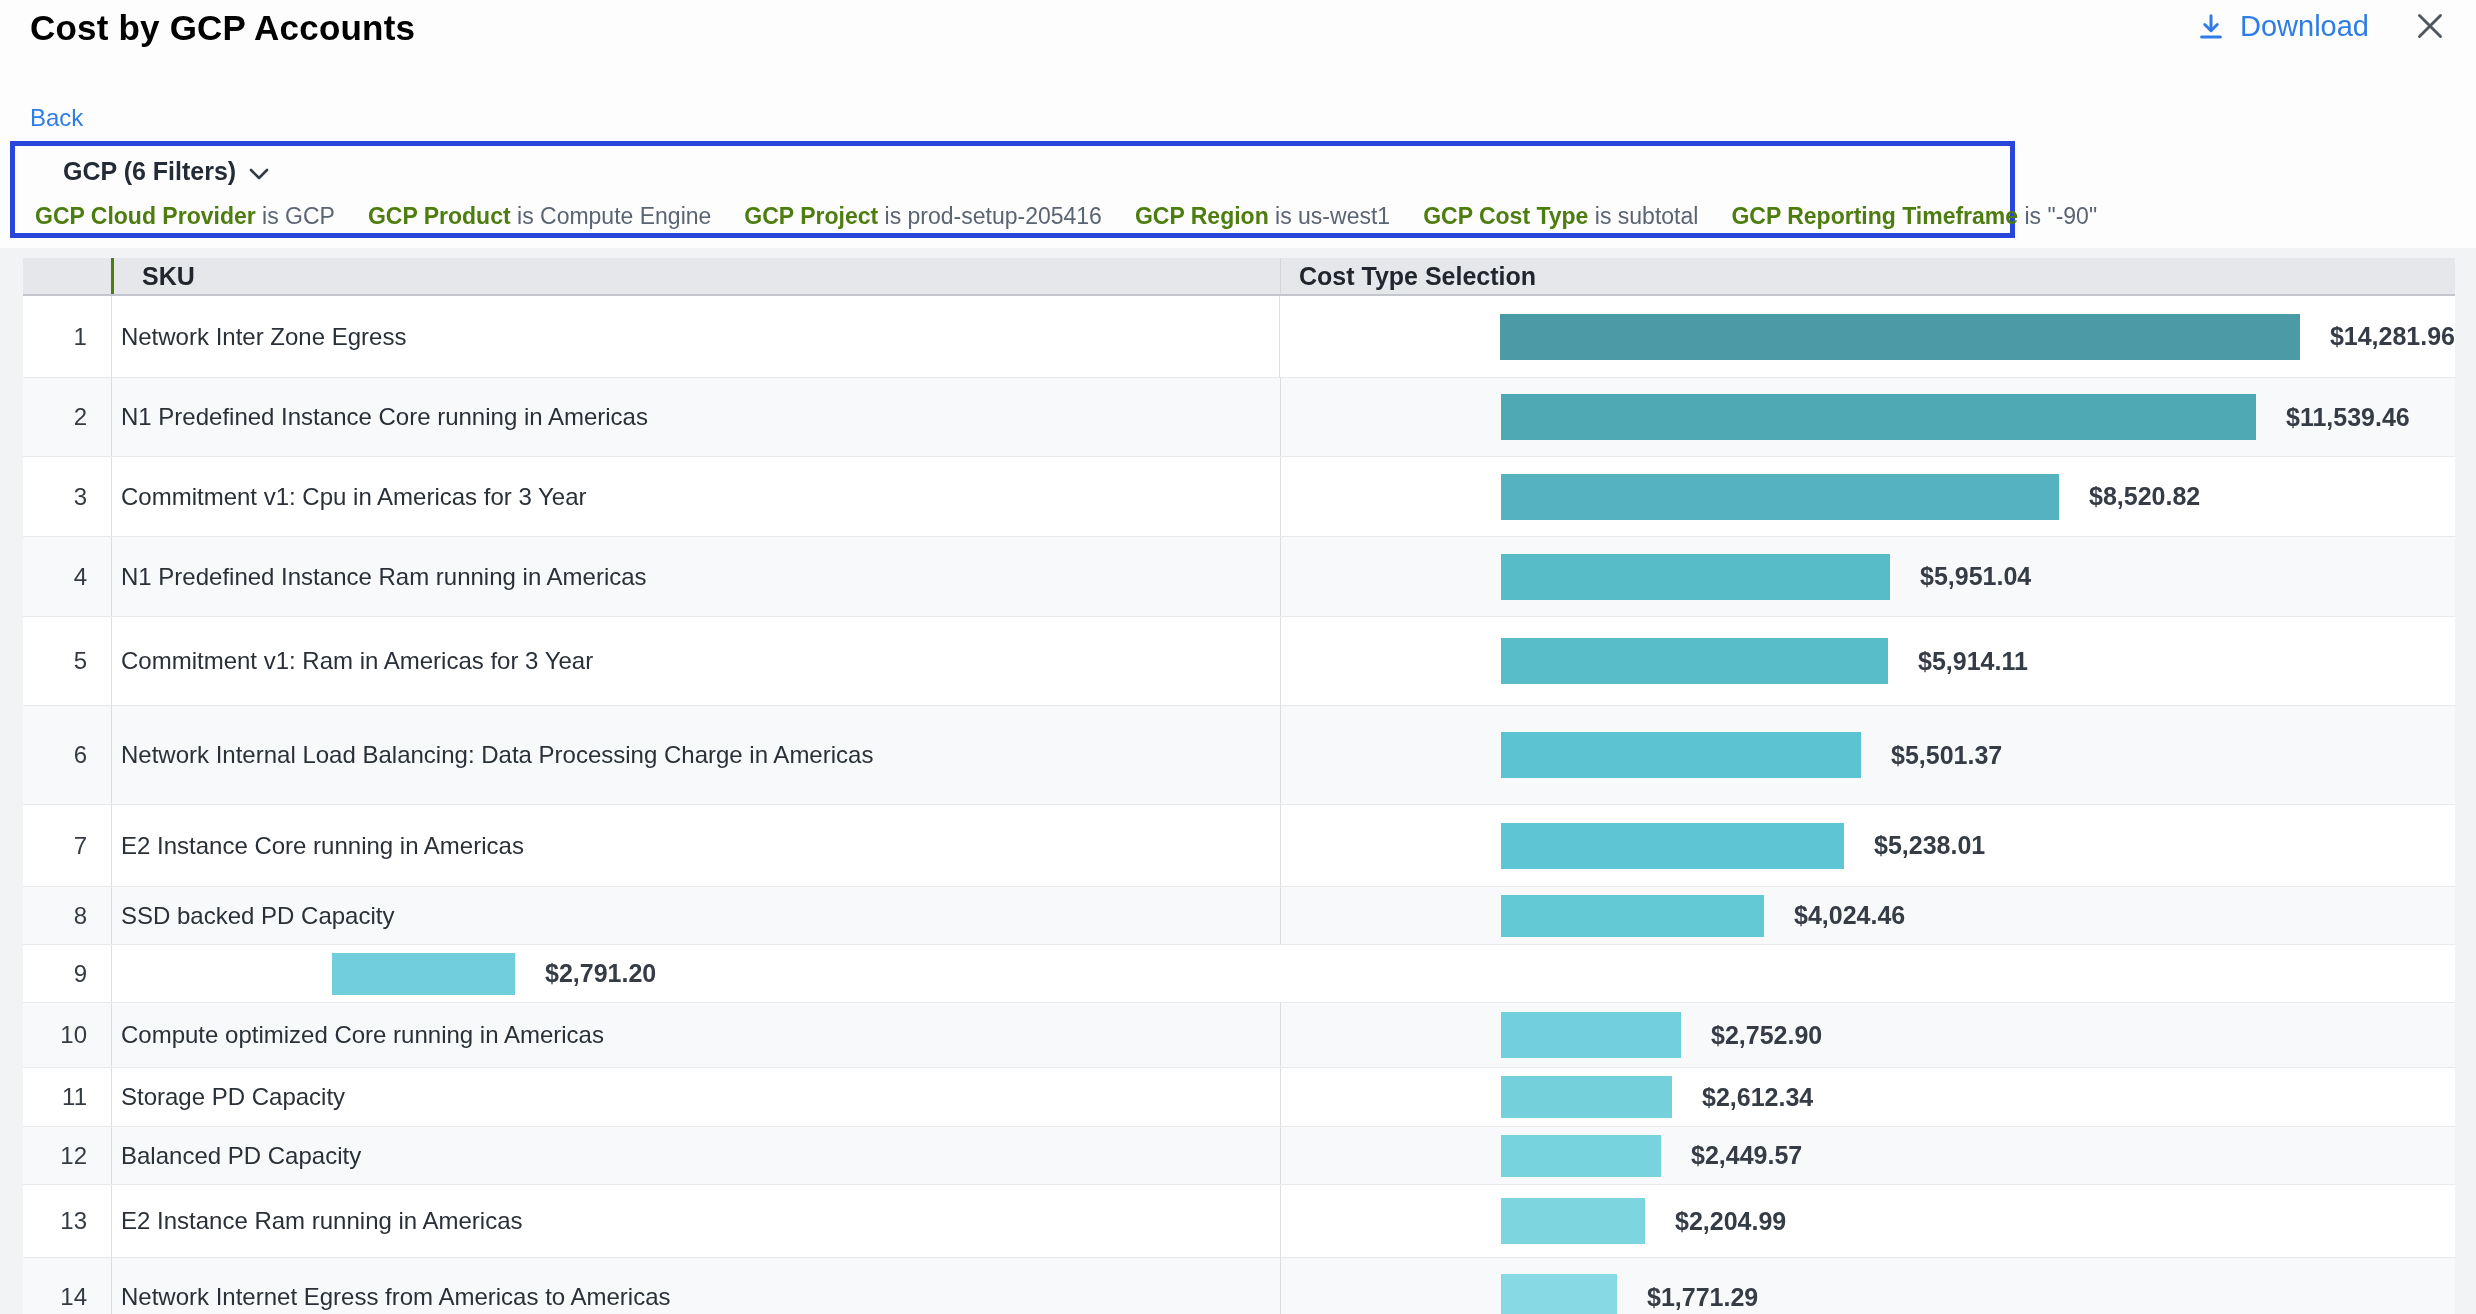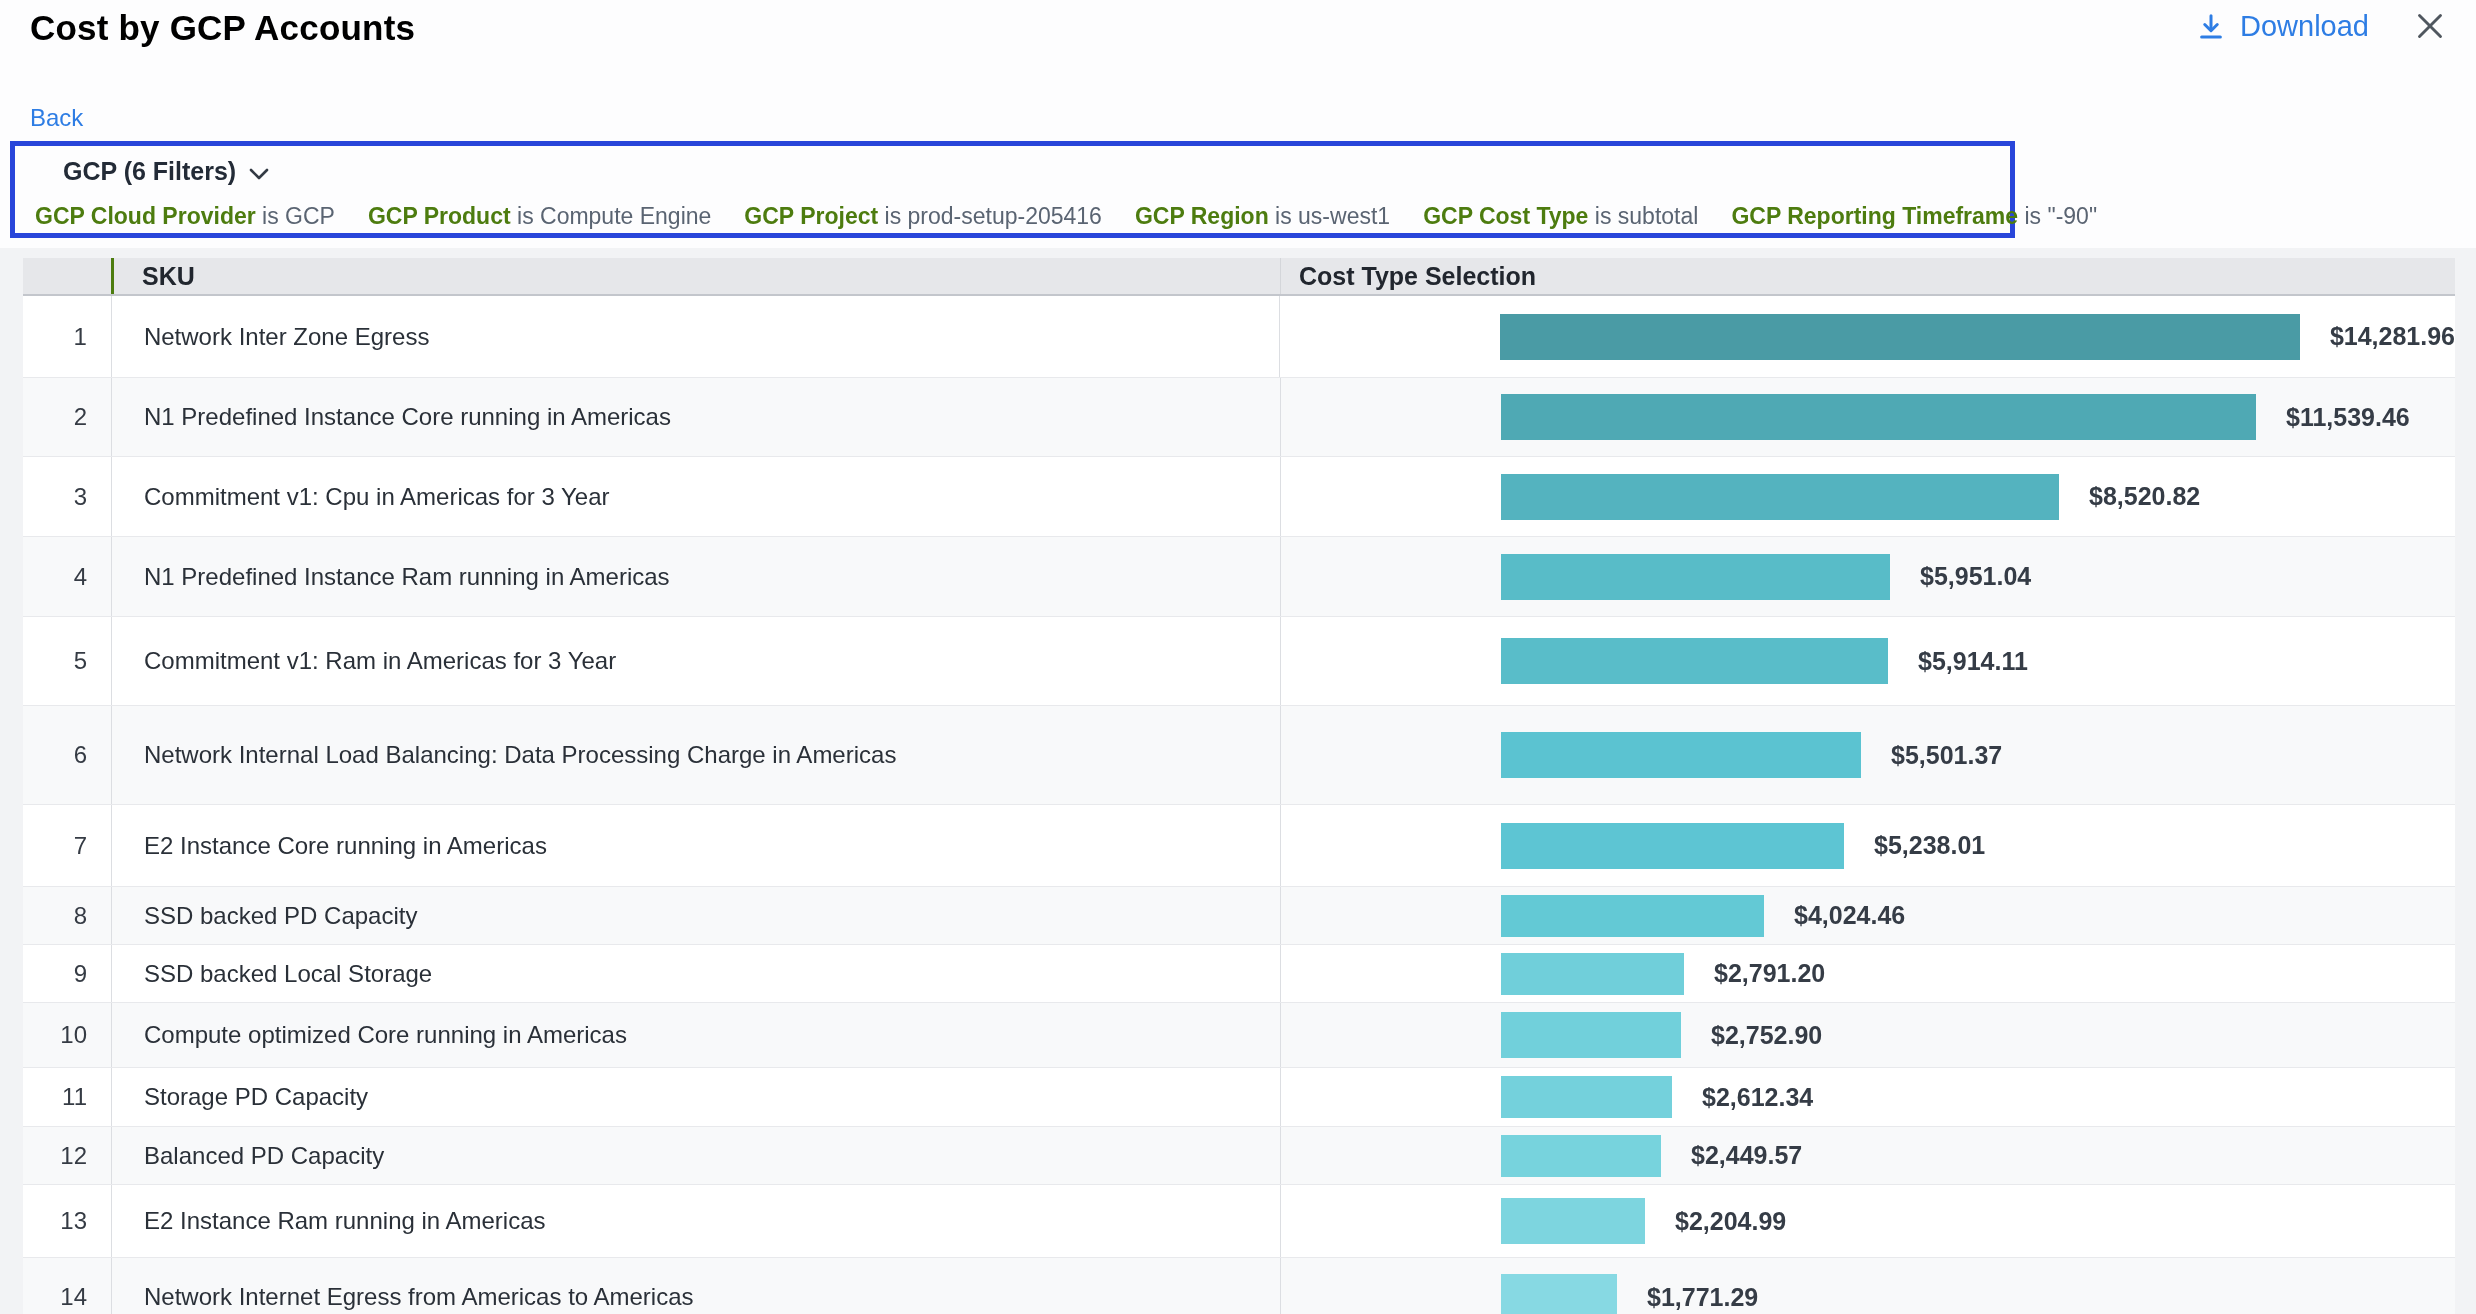--- a/index.html
+++ b/index.html
@@ -48,21 +48,21 @@
   .h-bar{flex:1;box-sizing:border-box;border-left:1px solid #d4d6da;padding-left:18px;
          height:100%;display:flex;align-items:center;}
   .row{display:flex;border-bottom:1px solid #e8e9ec;background:#fff;align-items:stretch;}
   .row.alt{background:#f8f9fa;}
   .cell-num{
     width:88px;box-sizing:border-box;display:flex;align-items:center;justify-content:flex-end;
     padding-right:24px;font-size:24px;color:#353b44;
   }
   .cell-sku{
     width:1169px;box-sizing:border-box;border-left:1px solid #dcdee2;display:flex;
-    align-items:center;padding-left:32px;font-size:24px;color:#2a3038;
+    align-items:center;padding-left:9px;font-size:24px;color:#2a3038;
   }
   .cell-bar{
     flex:1;box-sizing:border-box;border-left:1px solid #dcdee2;display:flex;
     align-items:center;padding-left:220px;
   }
   .bar{flex:none;}
   .bar-value{margin-left:30px;font-size:25px;font-weight:700;color:#353c46;white-space:nowrap;}
 </style>
 </head>
 <body>
@@ -178,21 +178,20 @@
       <div class="row alt" style="height: 57px;">
         <div class="cell-num">8</div>
         <div class="cell-sku">SSD backed PD Capacity</div>
         <div class="cell-bar">
           <div class="bar" style="width: 263px; height: 42px; background: rgb(99, 201, 213);"></div>
           <span class="bar-value">$4,024.46</span>
         </div>
       </div>
       <div class="row" style="height: 57px;">
         <div class="cell-num">9</div>
-        <div class="cell-sku">SSD backed Local Storage</div>
         <div class="cell-bar">
           <div class="bar" style="width: 183px; height: 42px; background: rgb(112, 207, 218);"></div>
           <span class="bar-value">$2,791.20</span>
         </div>
       </div>
       <div class="row alt" style="height: 64px;">
         <div class="cell-num">10</div>
         <div class="cell-sku">Compute optimized Core running in Americas</div>
         <div class="cell-bar">
           <div class="bar" style="width: 180px; height: 46px; background: rgb(113, 208, 219);"></div>

